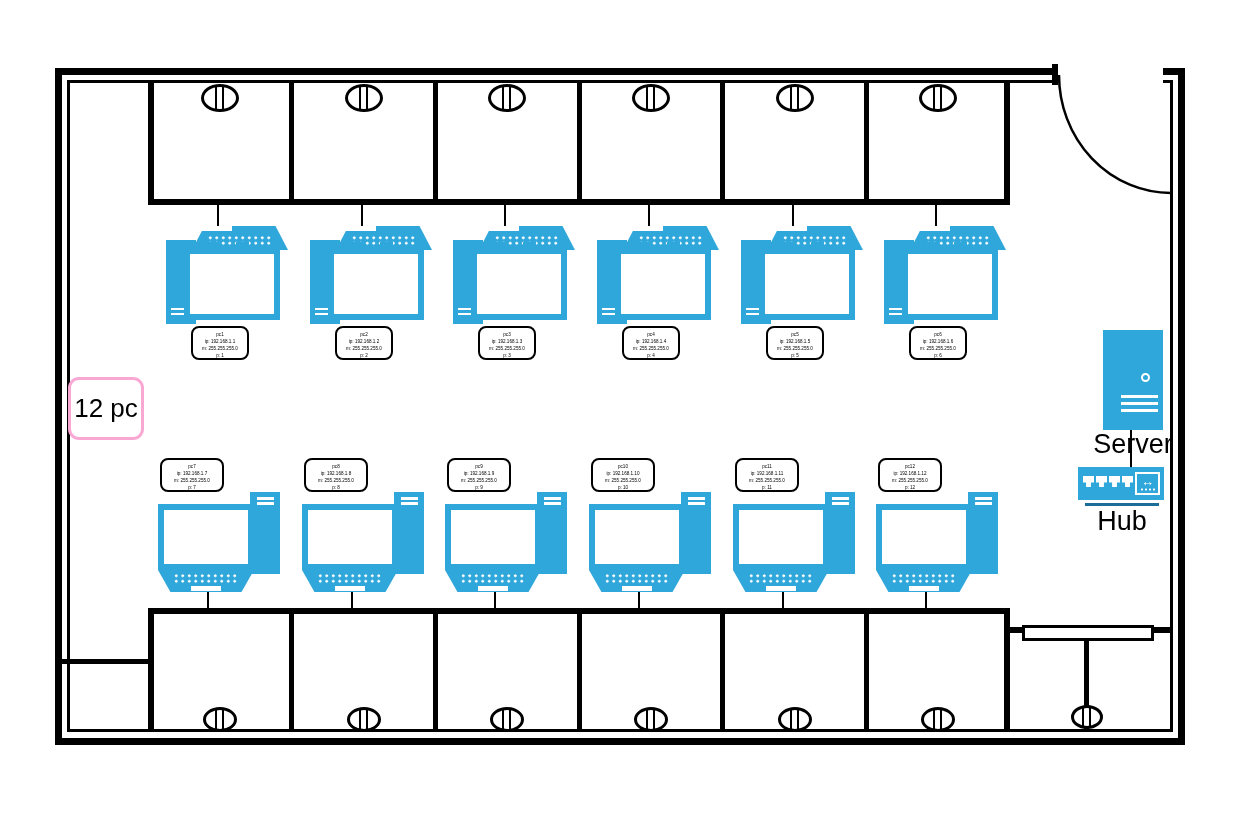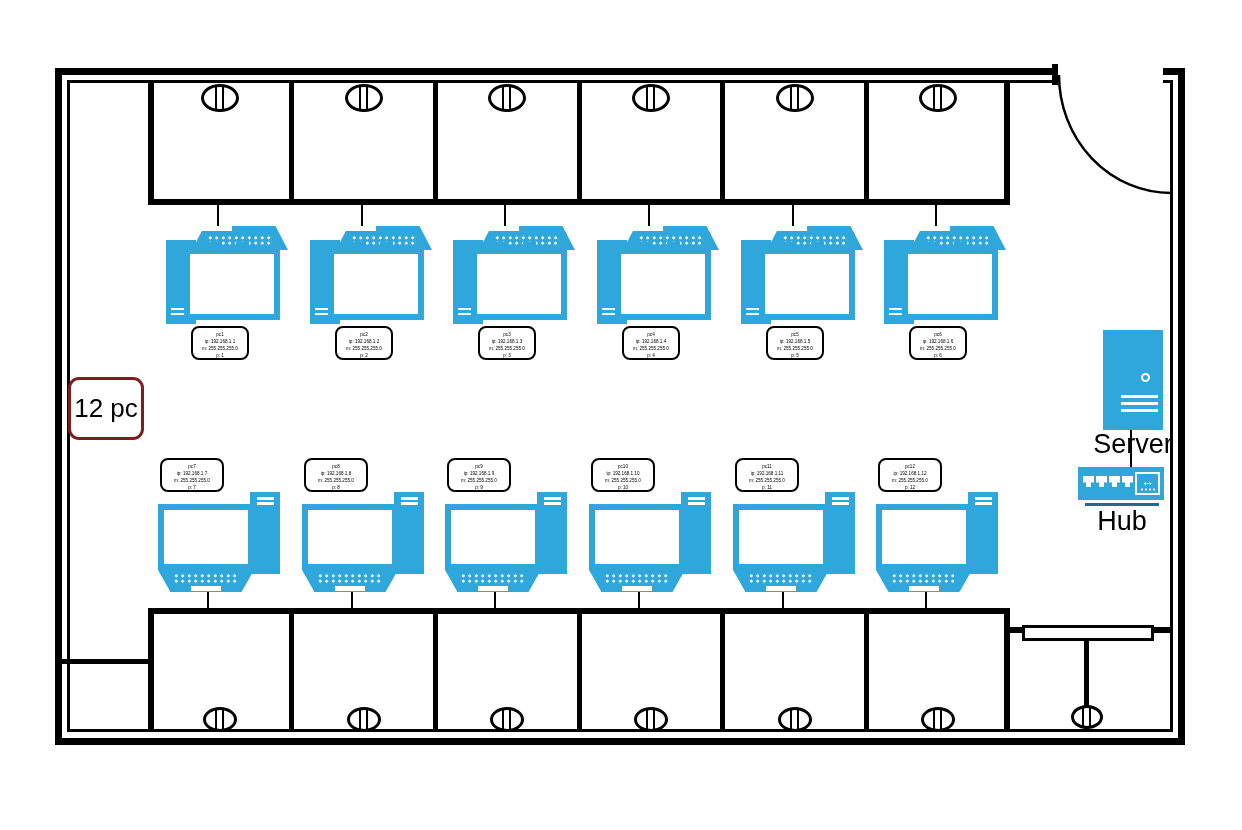--- a/index.html
+++ b/index.html
@@ -56,21 +56,21 @@
   .pc-bottom .tab1{left:44px;top:105px;}
   .monitor{position:absolute;width:96px;background:#fff;border:6px solid var(--blue);box-sizing:border-box;}
   .pc-top .monitor{left:18px;top:22px;height:72px;}
   .pc-bottom .monitor{left:2px;top:46px;height:66px;}
   .pc-label{position:absolute;background:#fff;border:2px solid #000;border-radius:8px;
             font-size:4.6px;line-height:1.55;text-align:center;color:#000;
             box-sizing:border-box;padding-top:3px;}
   .pc-top .pc-label{left:25px;top:100px;width:58px;height:34px;}
   .pc-bottom .pc-label{left:4px;top:0;width:64px;height:34px;}
   
-  .capacity{left:68px;top:377px;width:70px;height:57px;background:#fff;border:3px solid #7f1d1d;
+  .capacity{left:68px;top:377px;width:70px;height:57px;background:#fff;border:3px solid #f9a8d4;
             border-radius:11px;display:flex;align-items:center;justify-content:center;
             font-size:26px;color:#000;z-index:5;}
   
   .server-tower{left:1103px;top:330px;width:60px;height:100px;background:var(--blue);}
   .server-power{left:1141px;top:373px;width:9px;height:9px;border:2px solid #fff;border-radius:50%;box-sizing:border-box;}
   .server-vent{left:1121px;width:37px;height:3px;background:#fff;}
   .server-label{left:1088px;top:429px;width:90px;text-align:center;font-size:27px;color:#000;}
   
   .hub-body{left:1078px;top:467px;width:86px;height:33px;background:var(--blue);}
   .hub-port{position:absolute;top:9px;width:11px;height:11px;background:#fff;

